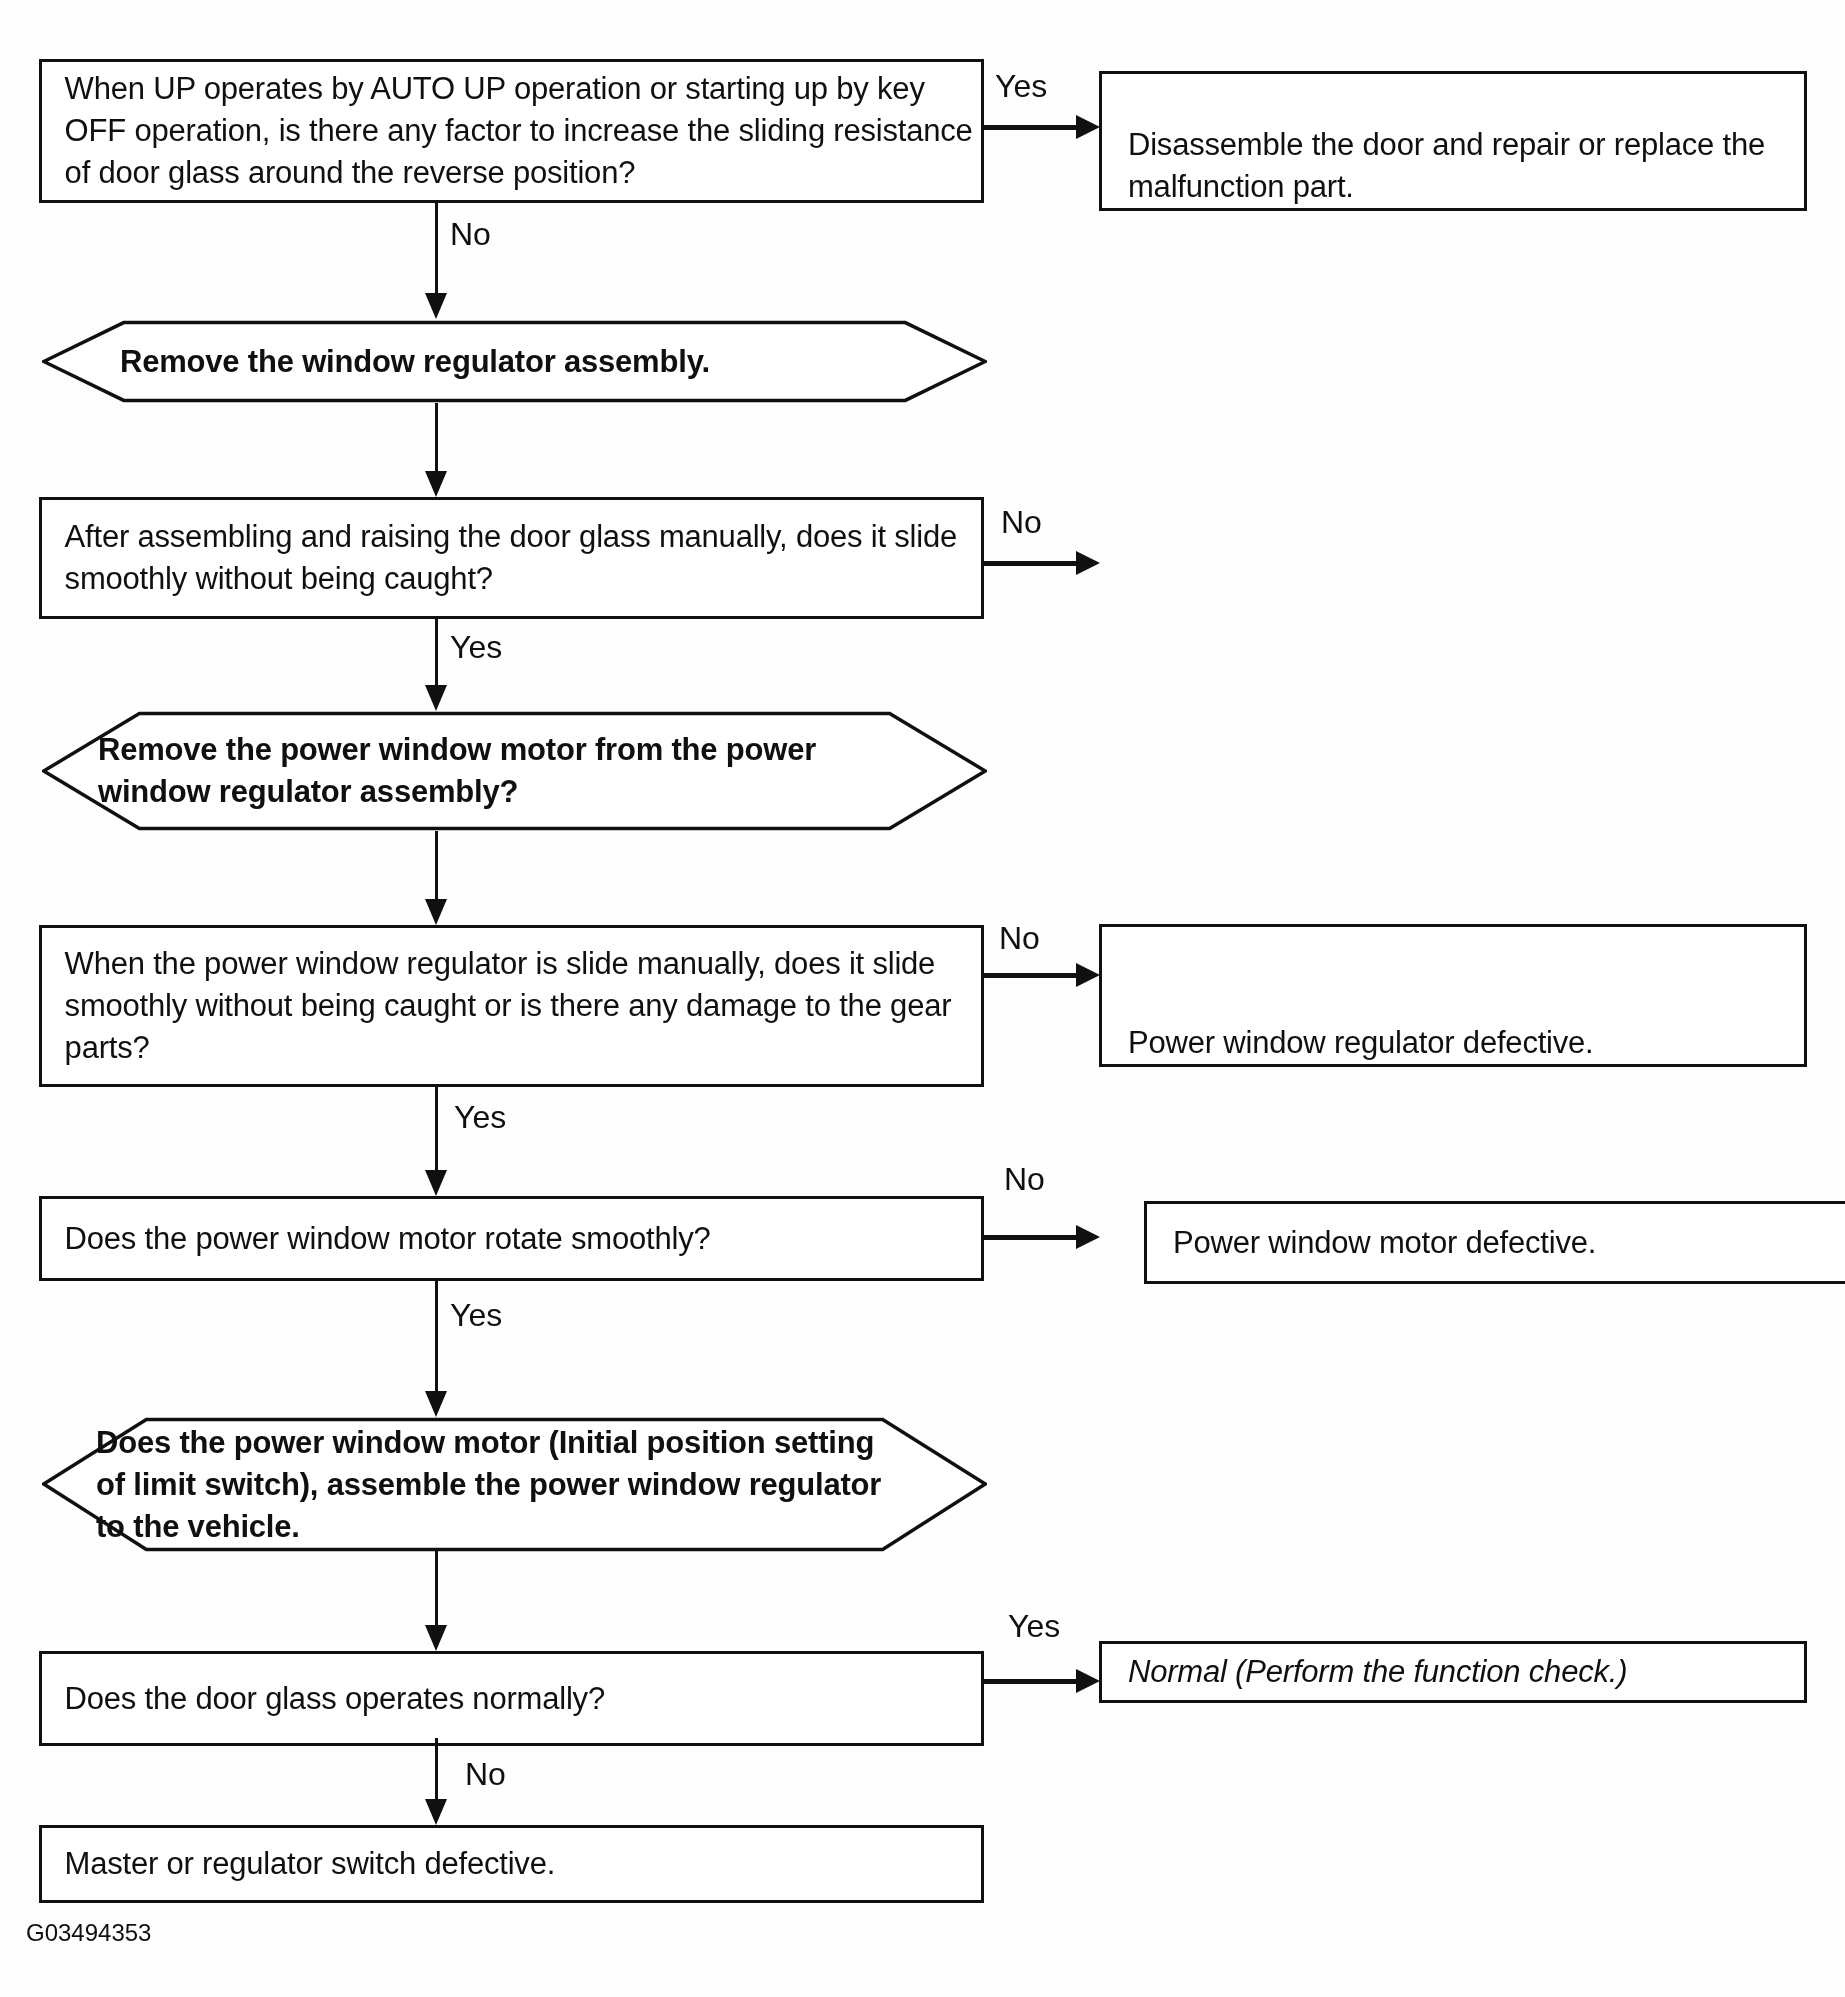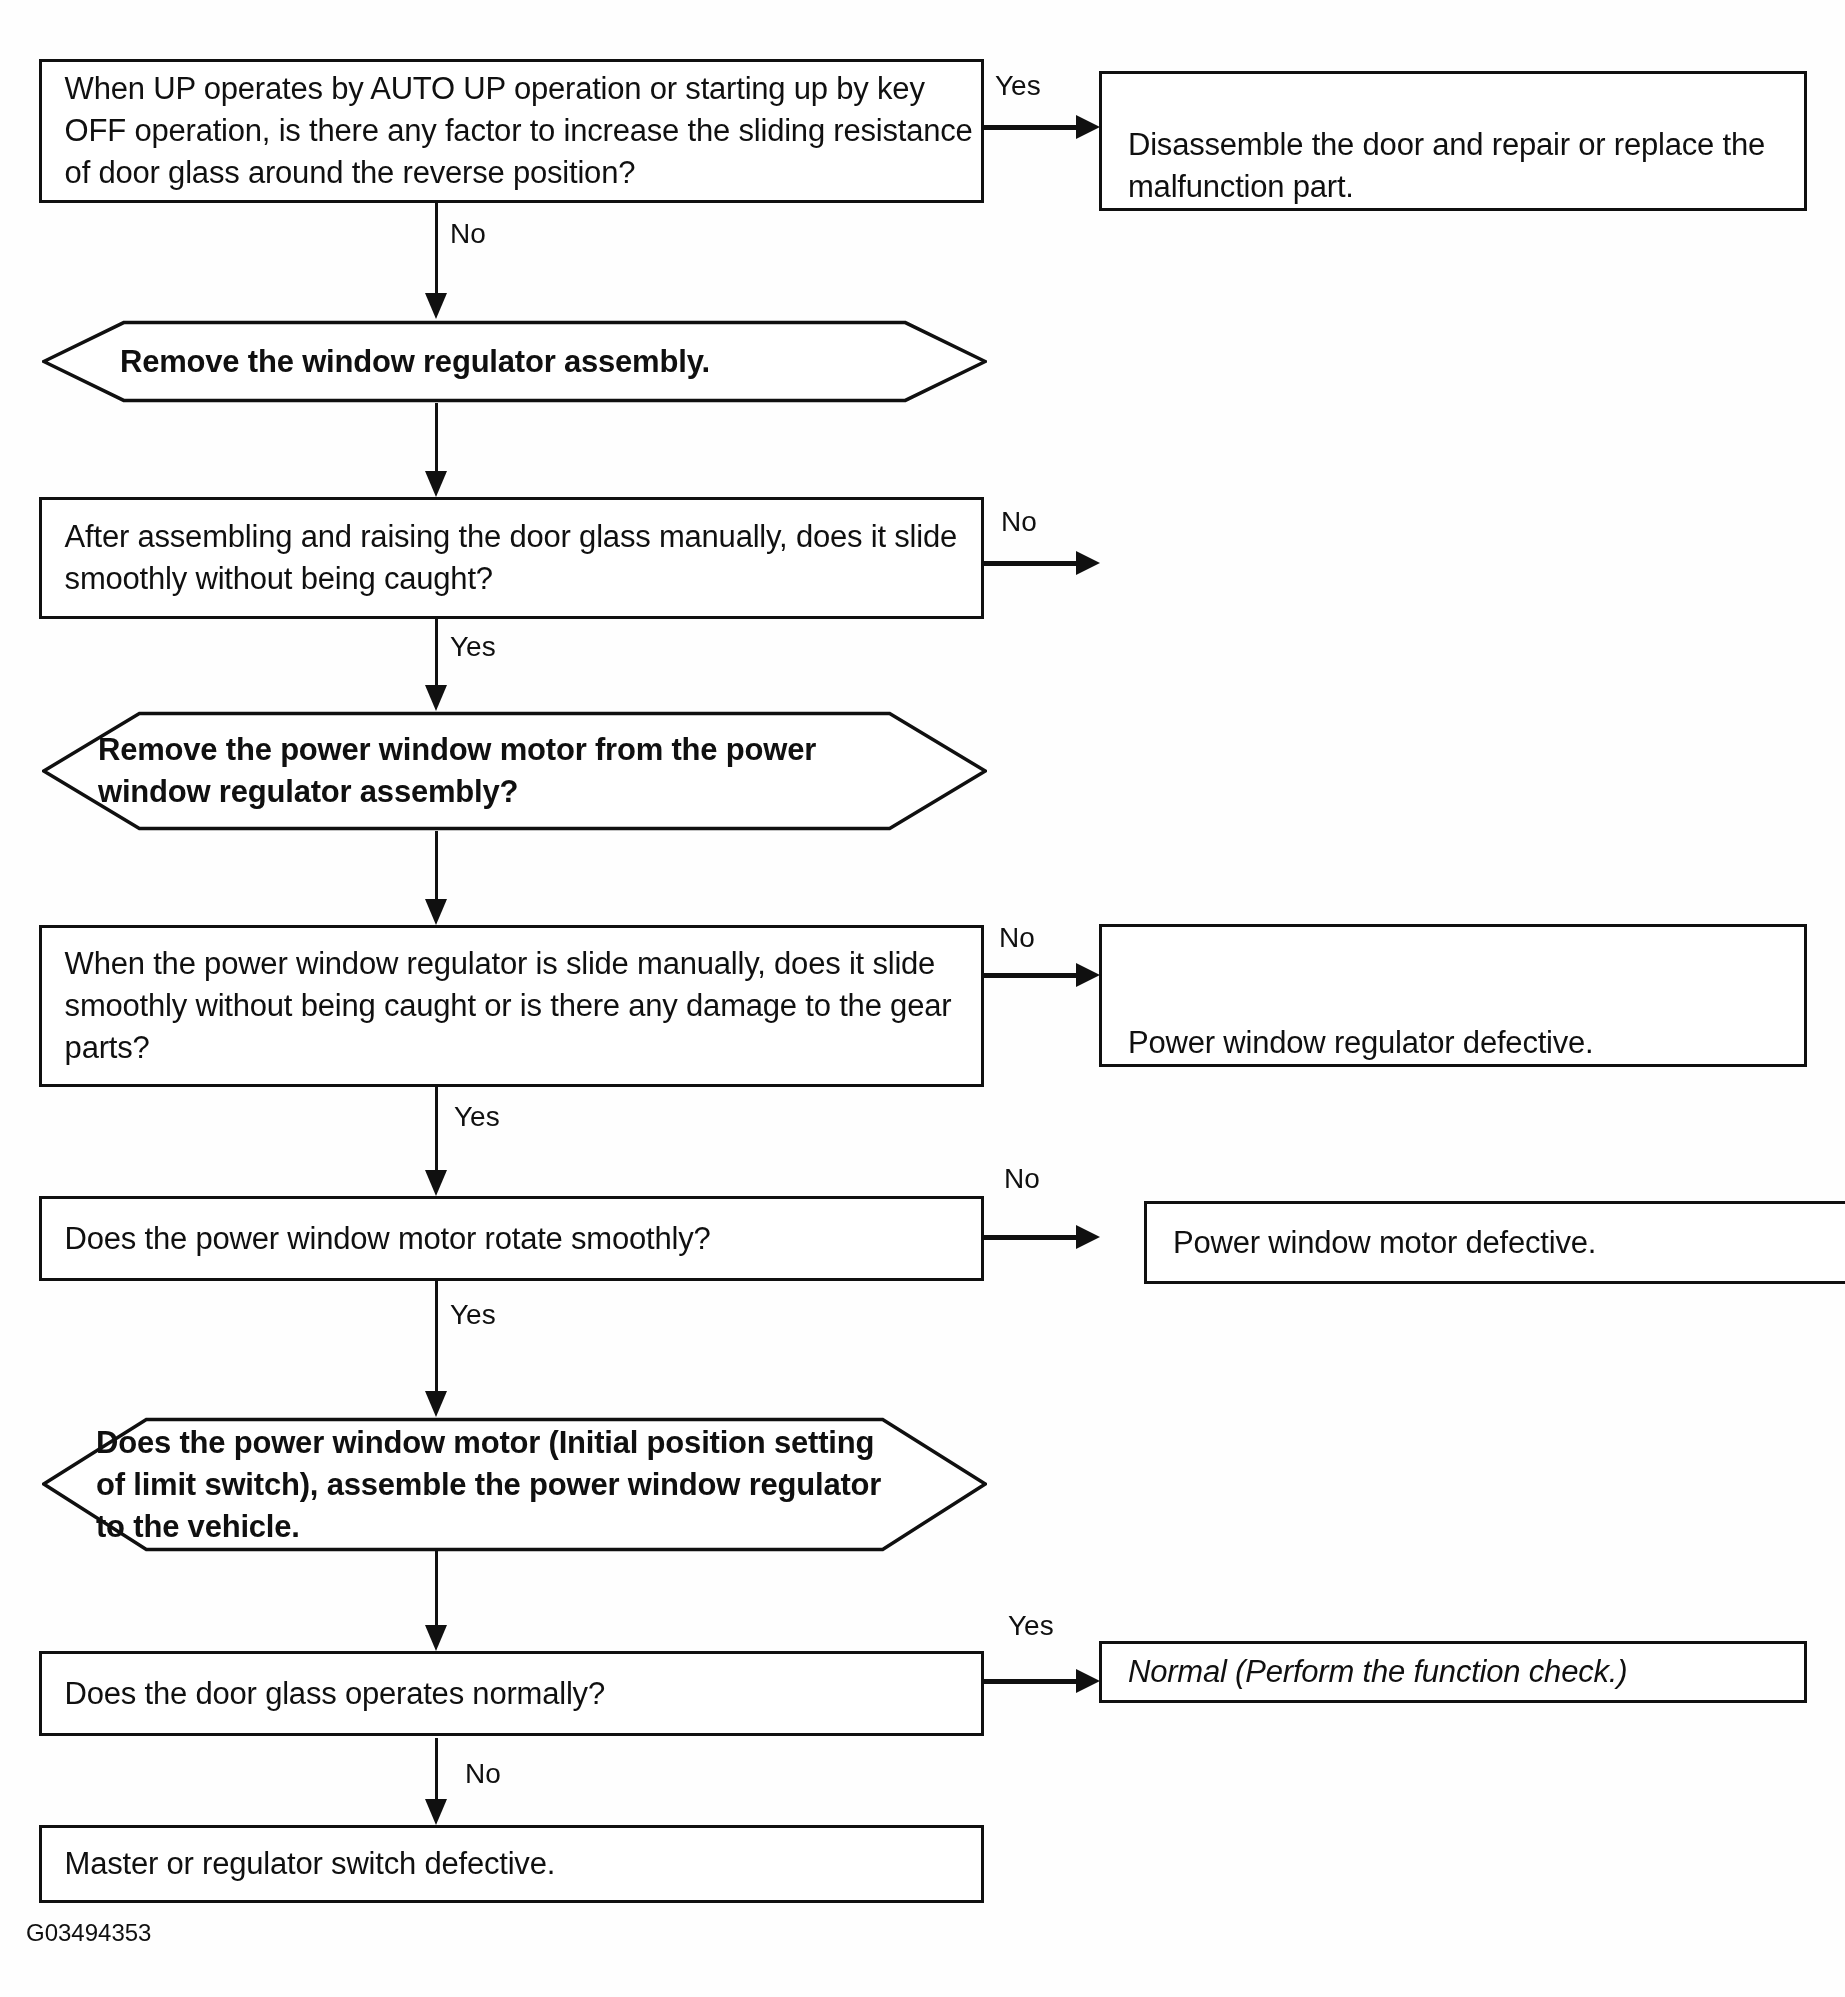--- a/index.html
+++ b/index.html
@@ -94,21 +94,21 @@
     right: 0;
     top: 0;
     width: 0; height: 0;
     border-top: 12px solid transparent;
     border-bottom: 12px solid transparent;
     border-left: 24px solid #101010;
   }
   
   .elabel {
     position: absolute;
-    font-size: 28px;
+    font-size: 32px;
     line-height: 40px;
     white-space: nowrap;
   }
   .caption {
     position: absolute;
     font-size: 24px;
     line-height: 28px;
   }
 </style>
 </head>
@@ -222,21 +222,21 @@
       <polygon points="2,77 120,3 967,3 1085,77 967,152 120,152" fill="#ffffff" stroke="#101010" stroke-width="4"></polygon>
     </svg>
     <div class="hex-text" style="padding-left:54px; padding-right:78px;">Does the power window motor (Initial position setting of limit switch), assemble the power window regulator to the vehicle.</div>
   </div>
 
   <div class="vconn" style="left:425px; top:1551px; height:100px;">
     <div class="line"></div>
     <div class="head"></div>
   </div>
 
-  <div class="node q-box" style="left:39px; top:1651px; width:945px; height:85px;">
+  <div class="node q-box" style="left:39px; top:1651px; width:945px; height:95px;">
     <div class="txt">Does the door glass operates normally?</div>
   </div>
 
   <div class="elabel" style="left:1008px; top:1606px;">Yes</div>
   <div class="hconn" style="left:984px; top:1669px;">
     <div class="line"></div>
     <div class="head"></div>
   </div>
 
   <div class="node r-box" style="left:1099px; top:1641px; width:708px; height:62px;font-style:italic;">

